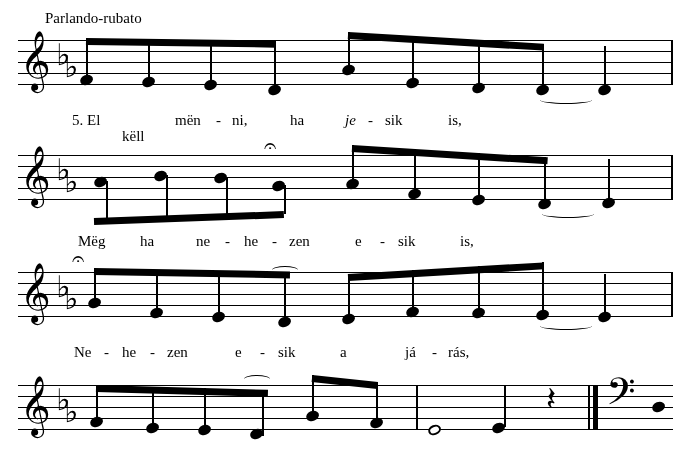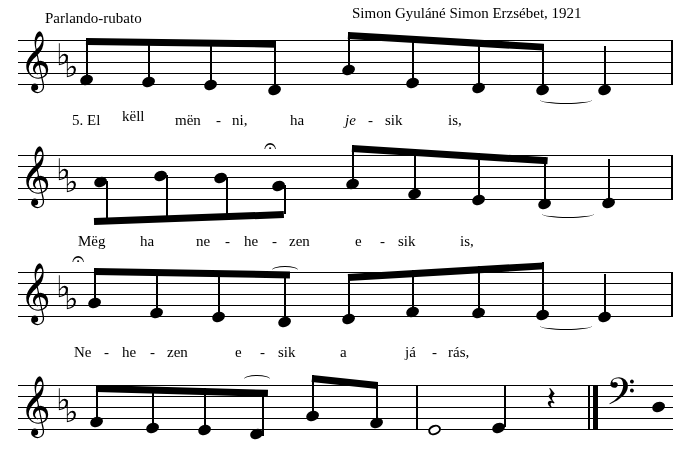--- a/index.html
+++ b/index.html
@@ -141,21 +141,20 @@
     white-space: nowrap;
   }
   .lyric.italic { font-style: italic; }
 </style>
 </head>
 <body>
 
 <div class="sheet">
 
   <div class="tempo-mark">Parlando-rubato</div>
-  <div class="attribution">Simon Gyuláné Simon Erzsébet, 1921</div>
 
   <div class="system" style="top:40px;">
     <div class="staff">
       <div class="line l0"></div>
         <div class="line l1"></div>
         <div class="line l2"></div>
         <div class="line l3"></div>
         <div class="line l4"></div>
     </div>
     <div class="barline-end" style="left:671px;"></div>
@@ -182,21 +181,21 @@
     <div class="note" style="left:472px; top:43px;"></div>
     <div class="stem" style="left:542px; top:4px; height:46px;"></div>
     <div class="note" style="left:536px; top:45px;"></div>
 
     <div class="slur under" style="left:540px; top:56px; width:52px;"></div>
 
     <div class="stem" style="left:604px; top:6px; height:44px;"></div>
     <div class="note" style="left:598px; top:45px;"></div>
 
     <div class="lyric" style="left:72px; top:72px;">5. El</div>
-    <div class="lyric" style="left:122px; top:68px;font-family:Liberation Serif, serif;">këll</div>
+    <div class="lyric" style="left:122px; top:88px;font-family:Liberation Serif, serif;">këll</div>
     <div class="lyric" style="left:175px; top:72px;">mën</div>
     <div class="lyric" style="left:216px; top:72px;">-</div>
     <div class="lyric" style="left:232px; top:72px;">ni,</div>
     <div class="lyric" style="left:290px; top:72px;">ha</div>
     <div class="lyric italic" style="left:345px; top:72px;">je</div>
     <div class="lyric" style="left:368px; top:72px;">-</div>
     <div class="lyric" style="left:385px; top:72px;">sik</div>
     <div class="lyric" style="left:448px; top:72px;">is,</div>
   </div>
 

